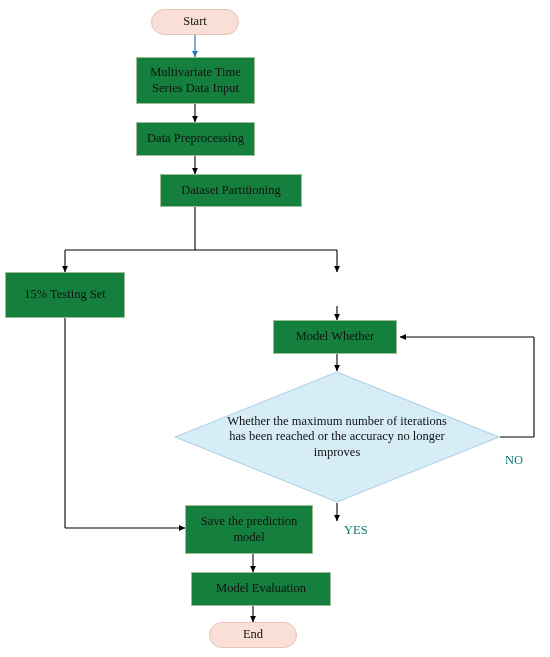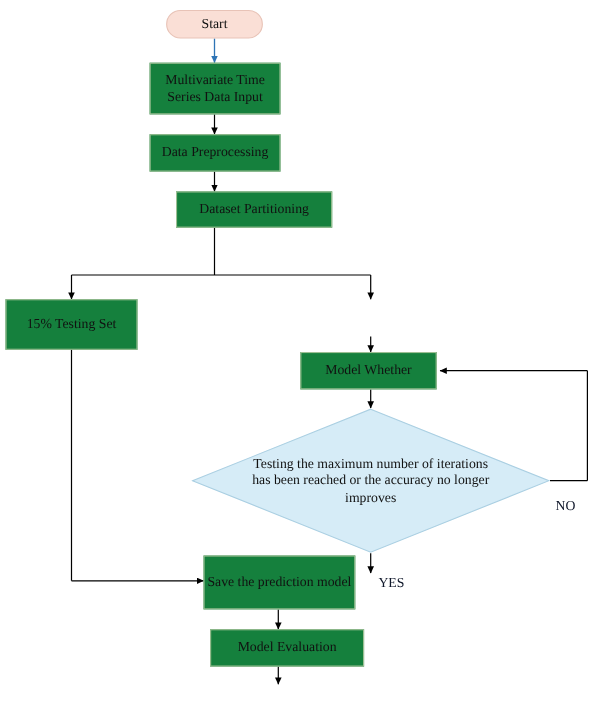--- a/index.html
+++ b/index.html
@@ -66,21 +66,21 @@
     text-align: center;
     font-size: 12.5px;
     line-height: 1.25;
     color: #111111;
     padding: 0 52px;
     box-sizing: border-box;
   }
   .edge-label {
     position: absolute;
     font-size: 12.5px;
-    color: #0f172a;
+    color: #0f766e;
     white-space: nowrap;
   }
 </style>
 </head>
 <body>
 
 <div id="canvas">
 
   <svg id="wires" viewBox="0 0 550 657">
     <defs>
@@ -143,29 +143,32 @@
 
 
   <div class="node rect" style="left:273px; top:320px; width:124px; height:34px;">
     <span>Model Whether</span>
   </div>
 
   <div class="diamond-wrap" style="left:174px; top:371px; width:326px; height:132px;">
     <svg width="326" height="132" viewBox="0 0 326 132">
       <polygon points="163,1 325,66 163,131 1,66" fill="#d6ecf7" stroke="#aacfe2" stroke-width="1"></polygon>
     </svg>
-    <div class="diamond-label">Testing the maximum number of iterations has been reached or the accuracy no longer improves</div>
+    <div class="diamond-label">Whether the maximum number of iterations has been reached or the accuracy no longer improves</div>
   </div>
 
   <div class="edge-label" style="left:344px; top:523px;">YES</div>
 
   <div class="edge-label" style="left:505px; top:453px;">NO</div>
 
-  <div class="node rect" style="left:185px; top:505px; width:138px; height:49px;">
+  <div class="node rect" style="left:185px; top:505px; width:128px; height:49px;">
     <span>Save the prediction model</span>
   </div>
 
   <div class="node rect" style="left:191px; top:572px; width:140px; height:34px;">
     <span>Model Evaluation</span>
   </div>
 
+  <div class="node terminator" style="left:209px; top:622px; width:88px; height:26px;">
+    <span>End</span>
+  </div>
 
 </div>
 
 </body></html>

